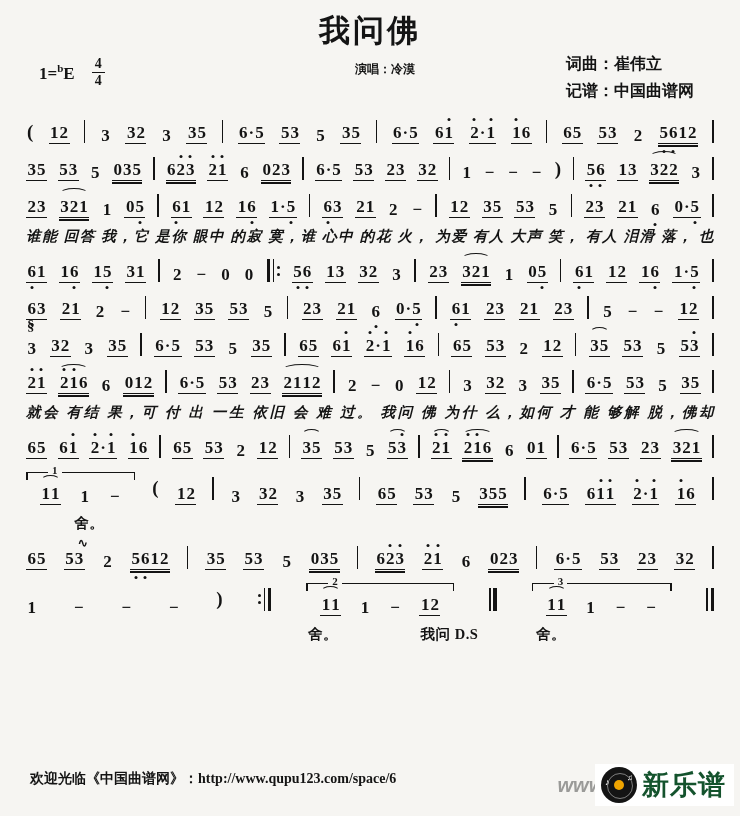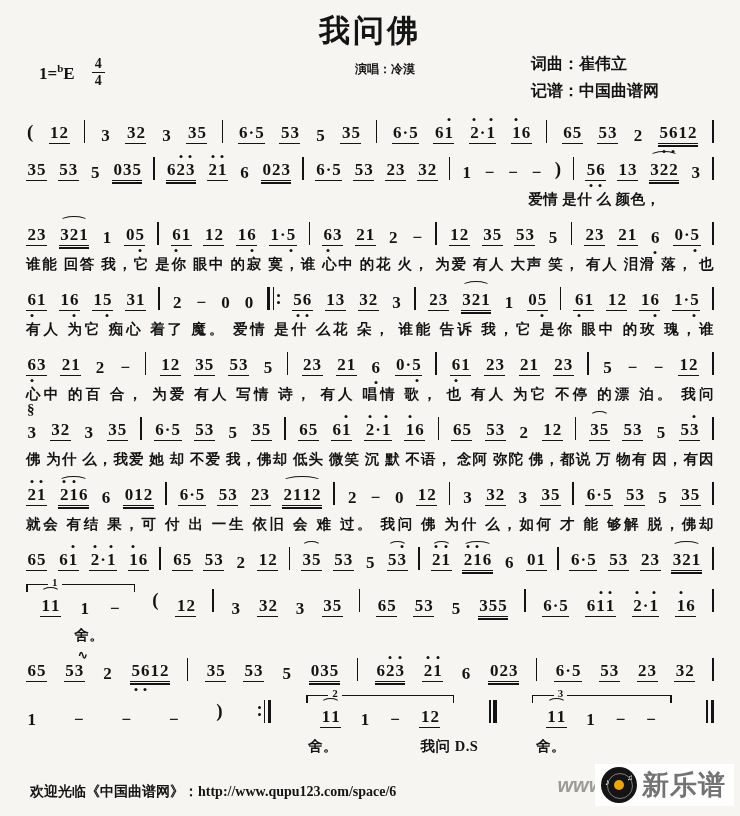--- a/index.html
+++ b/index.html
@@ -7,21 +7,21 @@
   .sheet{position:relative;width:740px;height:816px;background:#f6f5f2;color:#141414;overflow:hidden;margin:0 auto;}
   
   .title{padding-top:12px;text-align:center;font-size:31px;font-weight:bold;letter-spacing:3px;line-height:1.2;}
   .meta-row{position:relative;height:52px;margin-top:2px;font-weight:bold;}
   .key-sig{position:absolute;left:30px;top:6px;font-size:17px;display:flex;align-items:center;gap:17px;margin-left:9px;}
   .key-sig sup{font-size:11px;}
   .ts{display:inline-flex;flex-direction:column;align-items:center;line-height:1;font-size:14px;}
   .ts .tsn{padding:0 3px 1px;border-bottom:1.6px solid #141414;}
   .ts .tsd{padding-top:1px;}
   .performer{position:absolute;left:355px;top:10px;font-size:12px;}
-  .credits{position:absolute;left:531px;top:0;font-size:16px;line-height:1.65;}
+  .credits{position:absolute;left:566px;top:0;font-size:16px;line-height:1.65;}
   
   .score{padding:4px 26px 0;}
   .line-block{margin-bottom:4px;}
   .notes{position:relative;display:flex;align-items:flex-end;justify-content:space-between;font-size:17px;font-weight:bold;line-height:1;margin:13px 0 9px;}
   .note{position:relative;display:inline-flex;padding:0 1px;}
   .note.u1,.note.u2{border-bottom:1.6px solid #141414;padding-bottom:2px;}
   .note.u2::after{content:"";position:absolute;left:0;right:0;bottom:-3.4px;height:1.6px;background:#141414;}
   .ch{position:relative;display:inline-block;padding:0 .5px;}
   .da{position:absolute;top:-6px;left:50%;transform:translateX(-50%);width:3px;height:3px;border-radius:50%;background:#141414;}
   .db{position:absolute;bottom:-8px;left:50%;transform:translateX(-50%);width:3px;height:3px;border-radius:50%;background:#141414;}
@@ -34,33 +34,33 @@
   .rep{display:inline-flex;align-items:center;align-self:center;margin-bottom:1px;gap:2.5px;}
   .bthick{width:3.4px;height:23px;background:#141414;}
   .bthin{width:1.6px;height:23px;background:#141414;}
   .rdots{display:flex;flex-direction:column;gap:4px;}
   .rdots b{width:3px;height:3px;border-radius:50%;background:#141414;}
   .volta{position:relative;display:inline-flex;align-items:flex-end;gap:18px;border-top:1.6px solid #141414;padding:12px 14px 0;}
   .volta::before,.volta::after{content:"";position:absolute;top:0;width:1.6px;height:7px;background:#141414;}
   .volta::before{left:0;} .volta::after{right:0;}
   .vlabel{position:absolute;top:-8px;left:22px;font-size:11px;font-style:normal;background:#f6f5f2;padding:0 4px;}
   .lyrics{font-size:14.5px;font-weight:bold;letter-spacing:.5px;min-height:18px;}
-  .lyrics.spread{text-align:justify;text-align-last:justify;}
+  .lyrics.spread{text-align:justify;text-align-last:justify;font-style:italic;}
   .lyrics.pre{white-space:pre;}
   
-  .footer{position:absolute;left:30px;bottom:11px;font-size:14px;font-weight:bold;line-height:1.85;}
+  .footer{position:absolute;left:30px;bottom:24px;font-size:14px;font-weight:bold;line-height:1.85;}
   .logo{position:absolute;right:6px;bottom:10px;display:flex;align-items:center;}
   .logo .www{color:#9a9a98;font-style:italic;font-weight:bold;font-size:20px;font-family:"Liberation Sans","DejaVu Sans",sans-serif;margin-right:-14px;}
   .badge{display:flex;align-items:center;background:#ffffff;padding:3px 8px 3px 6px;gap:5px;}
   .vinyl{position:relative;width:36px;height:36px;border-radius:50%;background:#141414;flex:0 0 auto;}
   .vinyl::before{content:"";position:absolute;left:6px;top:6px;width:24px;height:24px;border-radius:50%;border:1px solid rgba(255,255,255,.45);}
   .vinyl .hub{position:absolute;left:13px;top:13px;width:10px;height:10px;border-radius:50%;background:#f0a500;}
   .vinyl .nt{position:absolute;color:#fff;font-size:9px;left:4px;top:10px;}
   .vinyl .nt2{position:absolute;color:#fff;font-size:8px;right:4px;top:6px;}
-  .logo .brand{font-family:Liberation Serif, serif;font-size:27px;font-weight:900;letter-spacing:1px;color:#737373;}
+  .logo .brand{font-family:Liberation Serif, serif;font-size:27px;font-weight:900;letter-spacing:1px;color:#14532d;}
 </style>
 </head>
 <body>
 
 <div class="sheet">
 
   <div class="title">我问佛</div>
 
   <div class="meta-row">
     <div class="key-sig">
@@ -237,21 +237,20 @@
           <span class="note u2 arc">
             <span class="ch">3</span>
             <span class="ch">2</span>
             <span class="ch">2</span>
           </span>
           <span class="note">
             <span class="ch">3</span>
           </span>
           <span class="bar"></span>
         </div>
-        <div class="lyrics pre" style="padding-left: 73%;">爱情 是什 么 颜色，</div>
       </div>
       <div class="line-block">
         <div class="notes">
           <span class="note u1">
             <span class="ch">2</span>
             <span class="ch">3</span>
           </span>
           <span class="note u2 arc">
             <span class="ch">3</span>
             <span class="ch">2</span>
@@ -418,21 +417,20 @@
             <span class="ch">1</span>
             <span class="ch">6<i class="db"></i></span>
           </span>
           <span class="note u1">
             <span class="ch">1</span>
             <span class="ch">·</span>
             <span class="ch">5<i class="db"></i></span>
           </span>
           <span class="bar"></span>
         </div>
-        <div class="lyrics spread">有人 为它 痴心 着了 魔。 爱情 是什 么花 朵， 谁能 告诉 我，它 是你 眼中 的玫 瑰，谁</div>
       </div>
       <div class="line-block">
         <div class="notes">
           <span class="note u1">
             <span class="ch">6<i class="db"></i></span>
             <span class="ch">3</span>
           </span>
           <span class="note u1">
             <span class="ch">2</span>
             <span class="ch">1</span>
@@ -502,21 +500,20 @@
           </span>
           <span class="note">
             <span class="ch">−</span>
           </span>
           <span class="note u1">
             <span class="ch">1</span>
             <span class="ch">2</span>
           </span>
           <span class="bar"></span>
         </div>
-        <div class="lyrics spread">心中 的百 合， 为爱 有人 写情 诗， 有人 唱情 歌， 也 有人 为它 不停 的漂 泊。 我问</div>
       </div>
       <div class="line-block">
         <div class="notes">
           <span class="note">
             <span class="ch">3</span>
             <i class="segno">§</i>
           </span>
           <span class="note u1">
             <span class="ch">3</span>
             <span class="ch">2</span>
@@ -590,21 +587,20 @@
           </span>
           <span class="note">
             <span class="ch">5</span>
           </span>
           <span class="note u1">
             <span class="ch">5</span>
             <span class="ch">3<i class="da"></i></span>
           </span>
           <span class="bar"></span>
         </div>
-        <div class="lyrics spread">佛 为什 么，我爱 她 却 不爱 我，佛却 低头 微笑 沉 默 不语， 念阿 弥陀 佛，都说 万 物有 因，有因</div>
       </div>
       <div class="line-block">
         <div class="notes">
           <span class="note u1">
             <span class="ch">2<i class="da"></i></span>
             <span class="ch">1<i class="da"></i></span>
           </span>
           <span class="note u2 arc">
             <span class="ch">2<i class="da"></i></span>
             <span class="ch">1<i class="da"></i></span>

